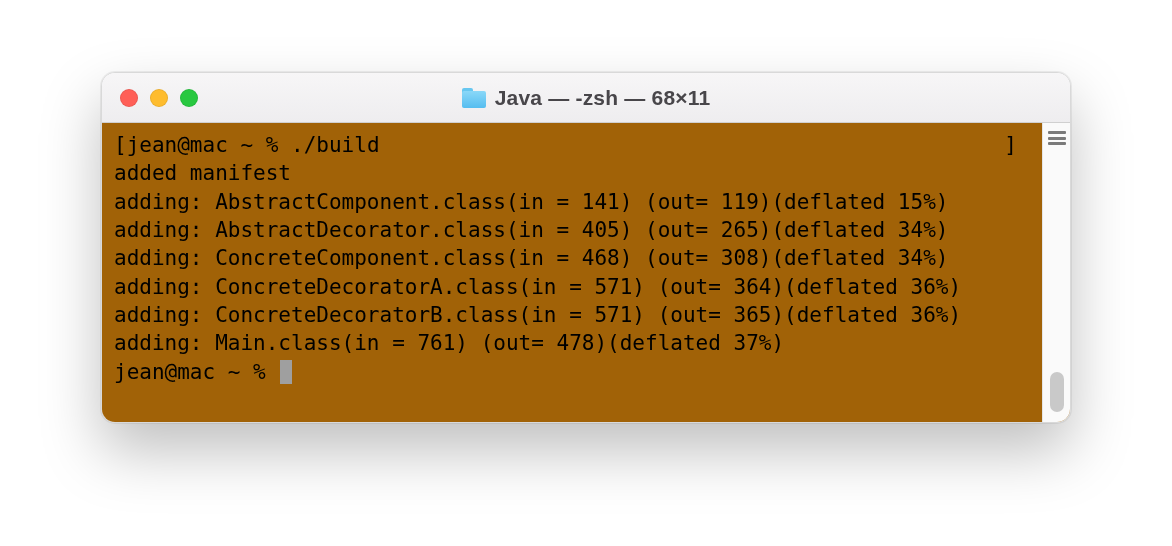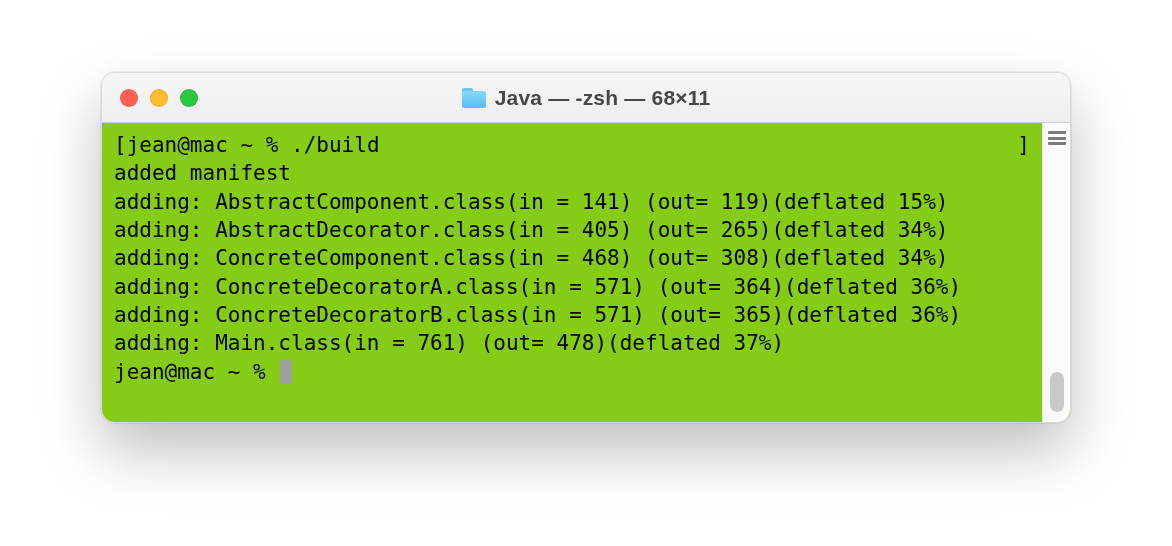--- a/index.html
+++ b/index.html
@@ -70,21 +70,22 @@
     }
     .folder .body {
       position: absolute;
       top: 3px; left: 0;
       width: 24px; height: 17px;
       background: linear-gradient(#8ad8f8, #55bdf0);
       border-radius: 2px;
     }
     .content-wrap {
       display: flex;
-      background: #84cc16;
+      background: #a16207;
+      gap: 13px;
     }
     .content {
       flex: 1;
       padding: 8px 12px 36px 12px;
       font-family: "SF Mono", ui-monospace, Menlo, Monaco, monospace;
       font-size: 21px;
       line-height: 1.35;
       color: #000;
       white-space: pre;
     }

